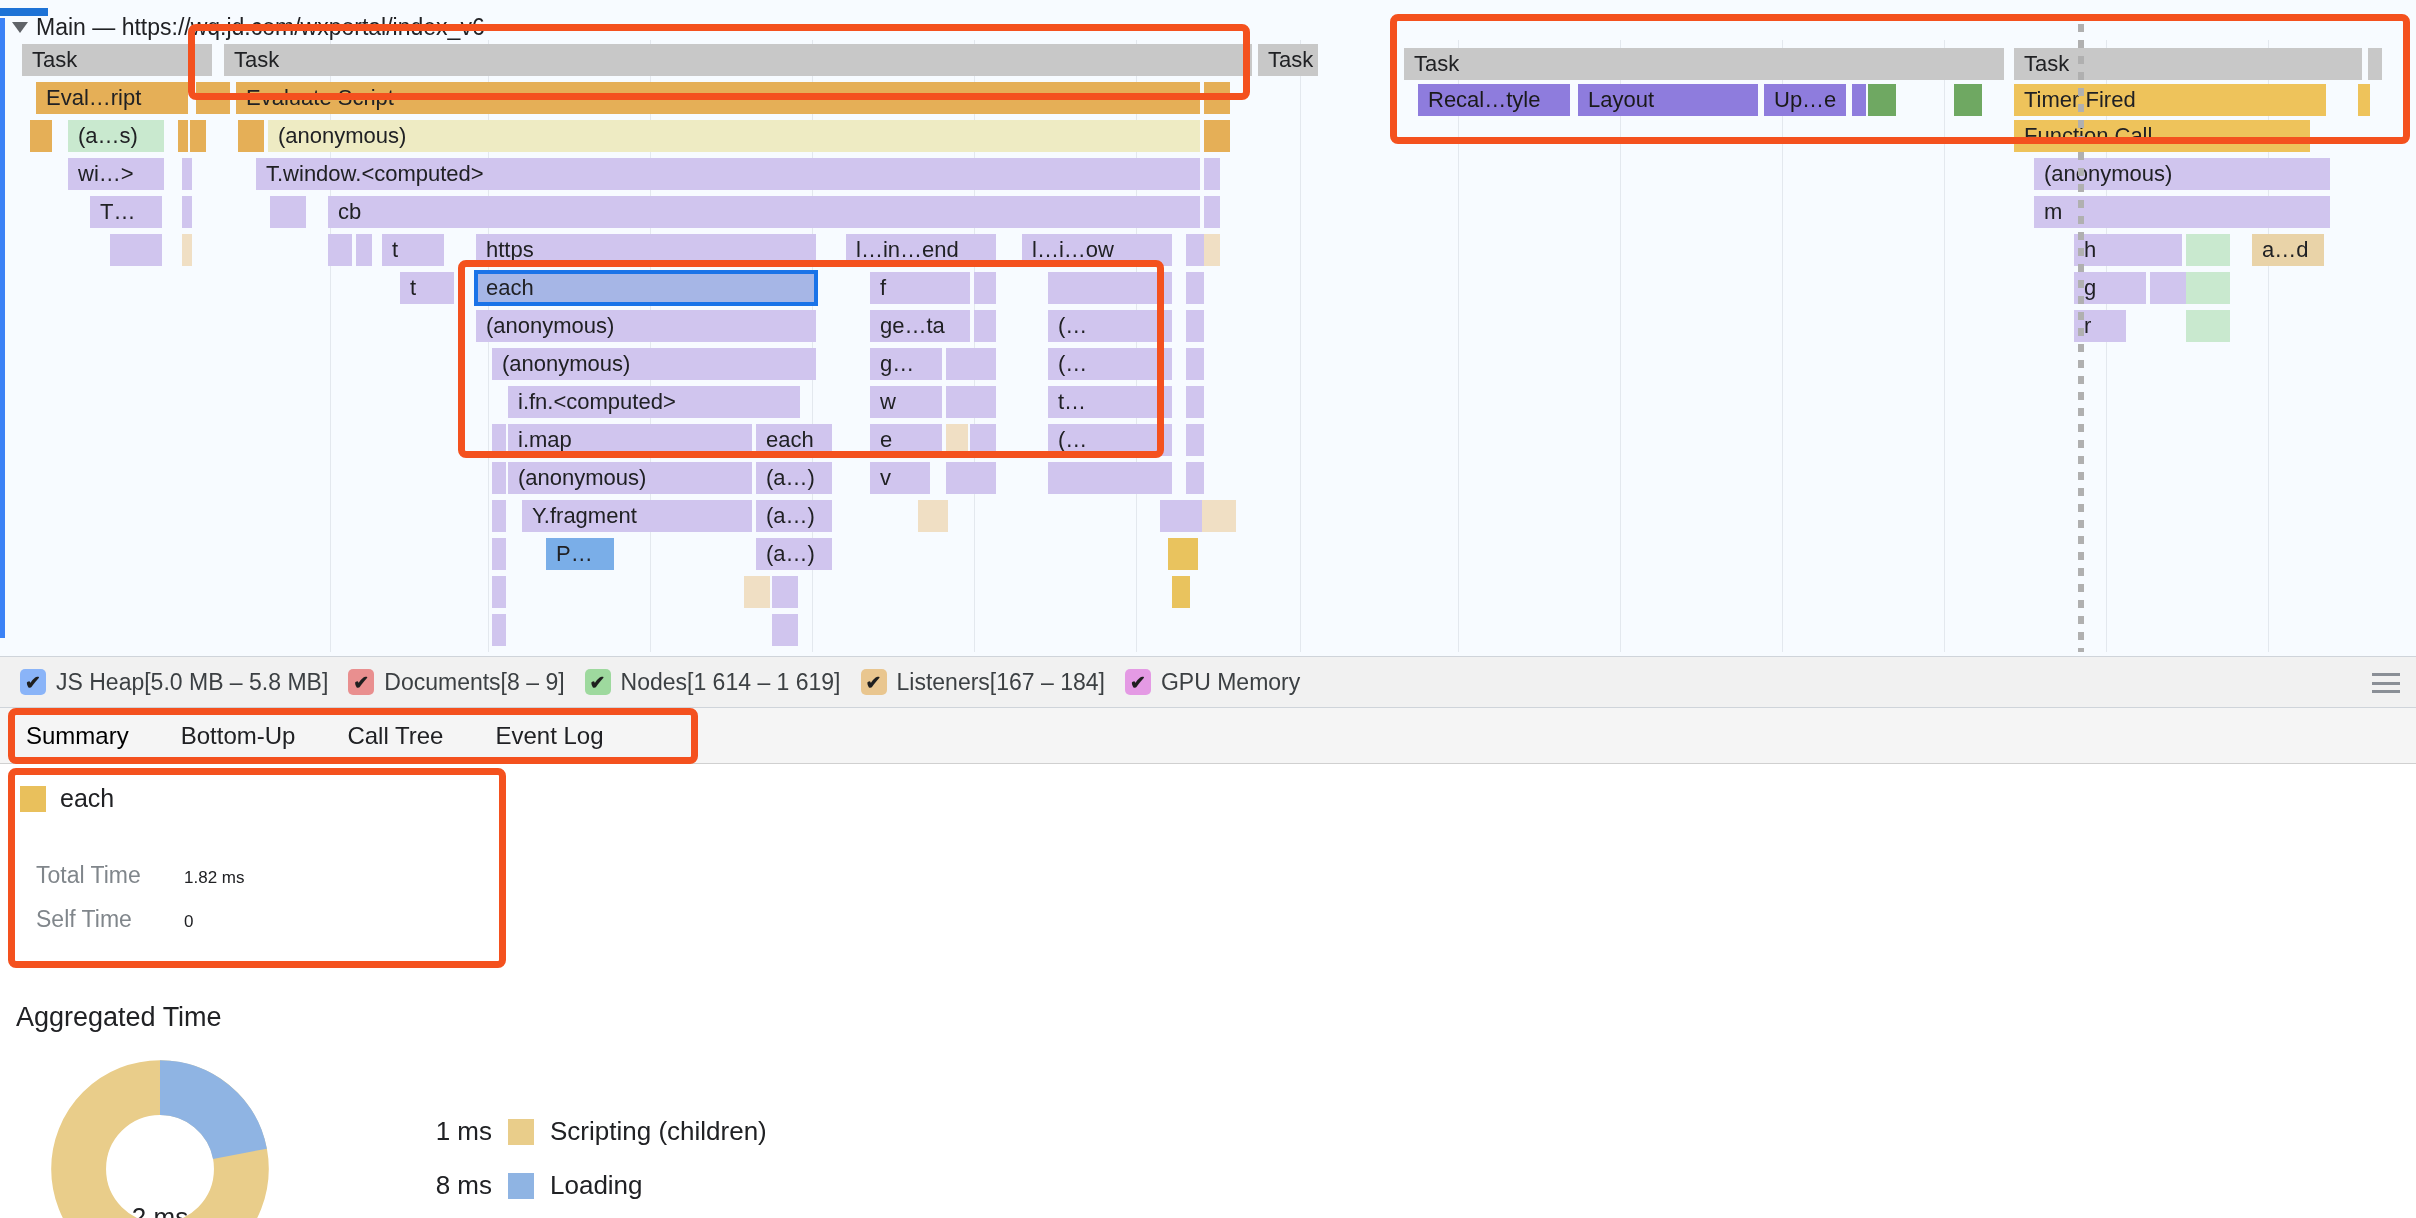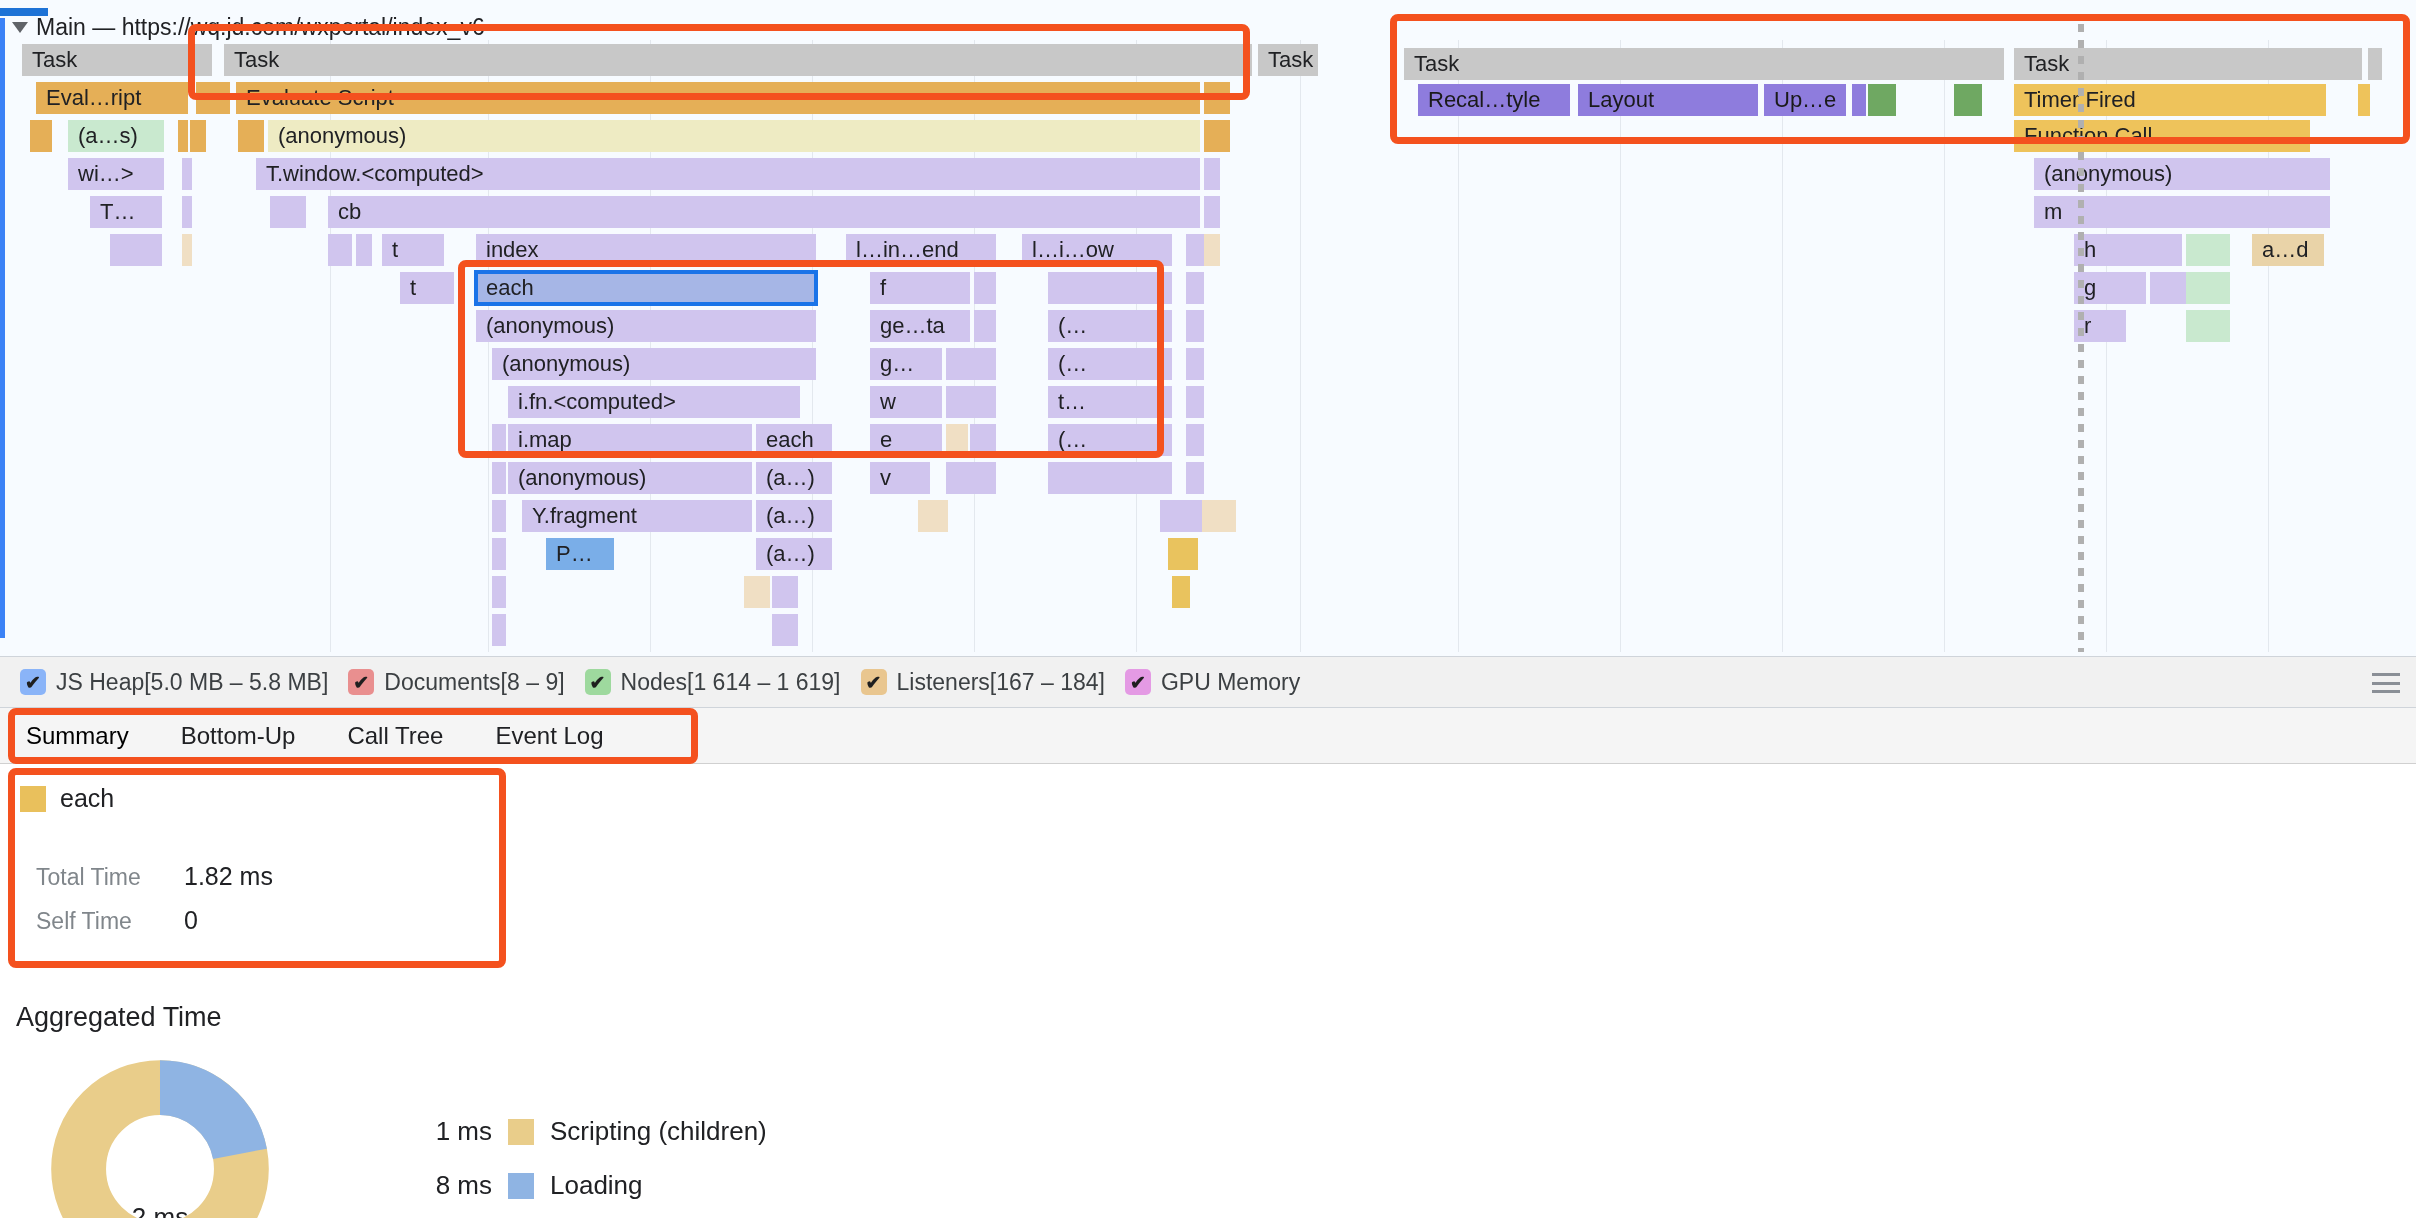--- a/index.html
+++ b/index.html
@@ -106,21 +106,21 @@
   }
   #detail-title {
     position: absolute; left: 20px; top: 20px;
     display: flex; align-items: center; gap: 14px;
   }
   #detail-swatch { width: 26px; height: 26px; background: #e9c05c; }
   #detail-name { font-size: 25px; color: #202124; }
 
   .drow { position: absolute; left: 36px; display: flex; align-items: baseline; }
   .dkey { font-size: 23px; color: #80868b; width: 148px; }
-  .dval { font-size: 25px; color: #202124; }
+  .dval { font-size: 17px; color: #202124; }
   .dlink { font-size: 23px; color: #1a0dab; text-decoration: underline; }
 
   #agg-title { position: absolute; left: 16px; top: 1002px; font-size: 27px; color: #202124; }
 
   #donut-wrap { position: absolute; left: 30px; top: 1055px; width: 260px; height: 230px; }
   #donut-label {
     position: absolute; left: 0; top: 148px; width: 260px; text-align: center;
     font-size: 26px; color: #202124;
   }
 
@@ -200,21 +200,21 @@
       <div class="tbar js" style="left: 182px; top: 196px; width: 6px;"></div>
       <div class="tbar js" style="left: 270px; top: 196px; width: 36px;"></div>
       <div class="tbar js" style="left: 328px; top: 196px; width: 872px;">cb</div>
       <div class="tbar js" style="left: 1204px; top: 196px; width: 16px;"></div>
       <div class="tbar js" style="left: 2034px; top: 196px; width: 296px;">m</div>
       <div class="tbar js" style="left: 110px; top: 234px; width: 52px;"></div>
       <div class="tbar tanbar" style="left: 182px; top: 234px; width: 6px;"></div>
       <div class="tbar js" style="left: 328px; top: 234px; width: 24px;"></div>
       <div class="tbar js" style="left: 356px; top: 234px; width: 16px;"></div>
       <div class="tbar js" style="left: 382px; top: 234px; width: 62px;">t</div>
-      <div class="tbar js" style="left: 476px; top: 234px; width: 340px;">index</div>
+      <div class="tbar js" style="left: 476px; top: 234px; width: 340px;">https</div>
       <div class="tbar js" style="left: 846px; top: 234px; width: 150px;">l…in…end</div>
       <div class="tbar js" style="left: 1022px; top: 234px; width: 150px;">l…i…ow</div>
       <div class="tbar js" style="left: 1186px; top: 234px; width: 18px;"></div>
       <div class="tbar tanbar" style="left: 1204px; top: 234px; width: 16px;"></div>
       <div class="tbar js" style="left: 2074px; top: 234px; width: 108px;">h</div>
       <div class="tbar green" style="left: 2186px; top: 234px; width: 44px;"></div>
       <div class="tbar tan2" style="left: 2252px; top: 234px; width: 72px;">a…d</div>
       <div class="tbar js" style="left: 400px; top: 272px; width: 54px;">t</div>
       <div class="tbar sel" style="left: 476px; top: 272px; width: 340px;">each</div>
       <div class="tbar js" style="left: 870px; top: 272px; width: 100px;">f</div>

